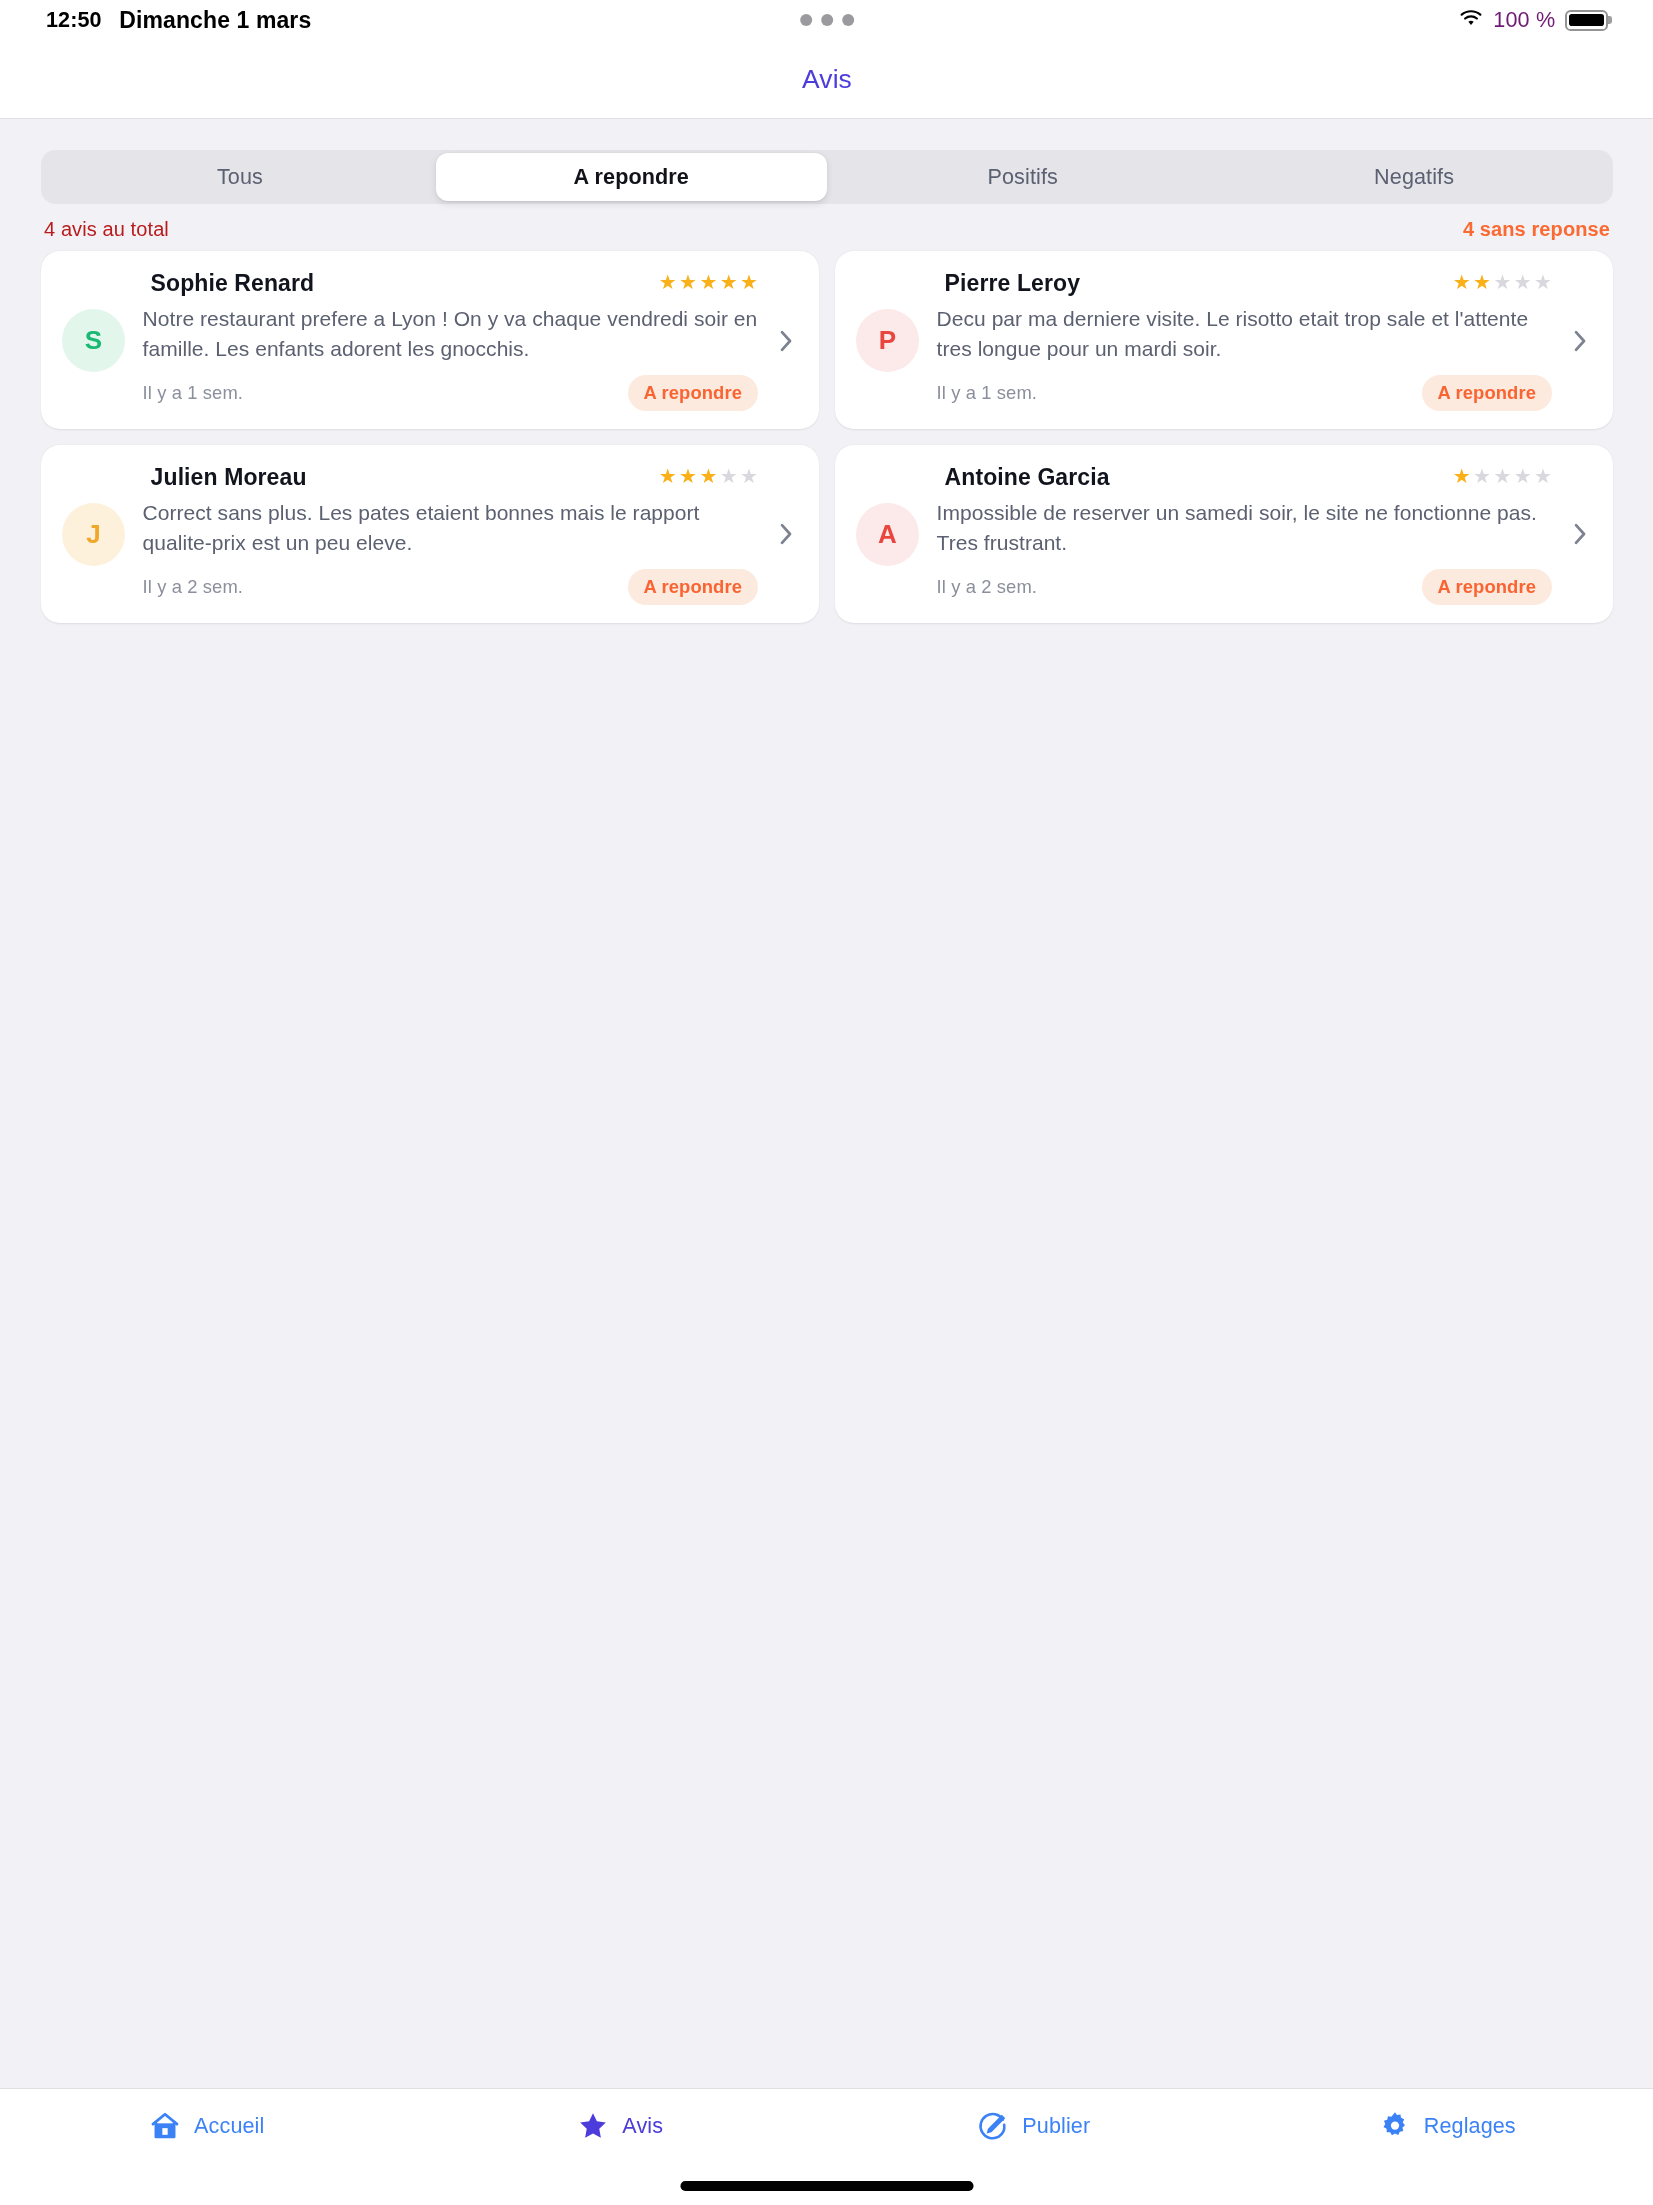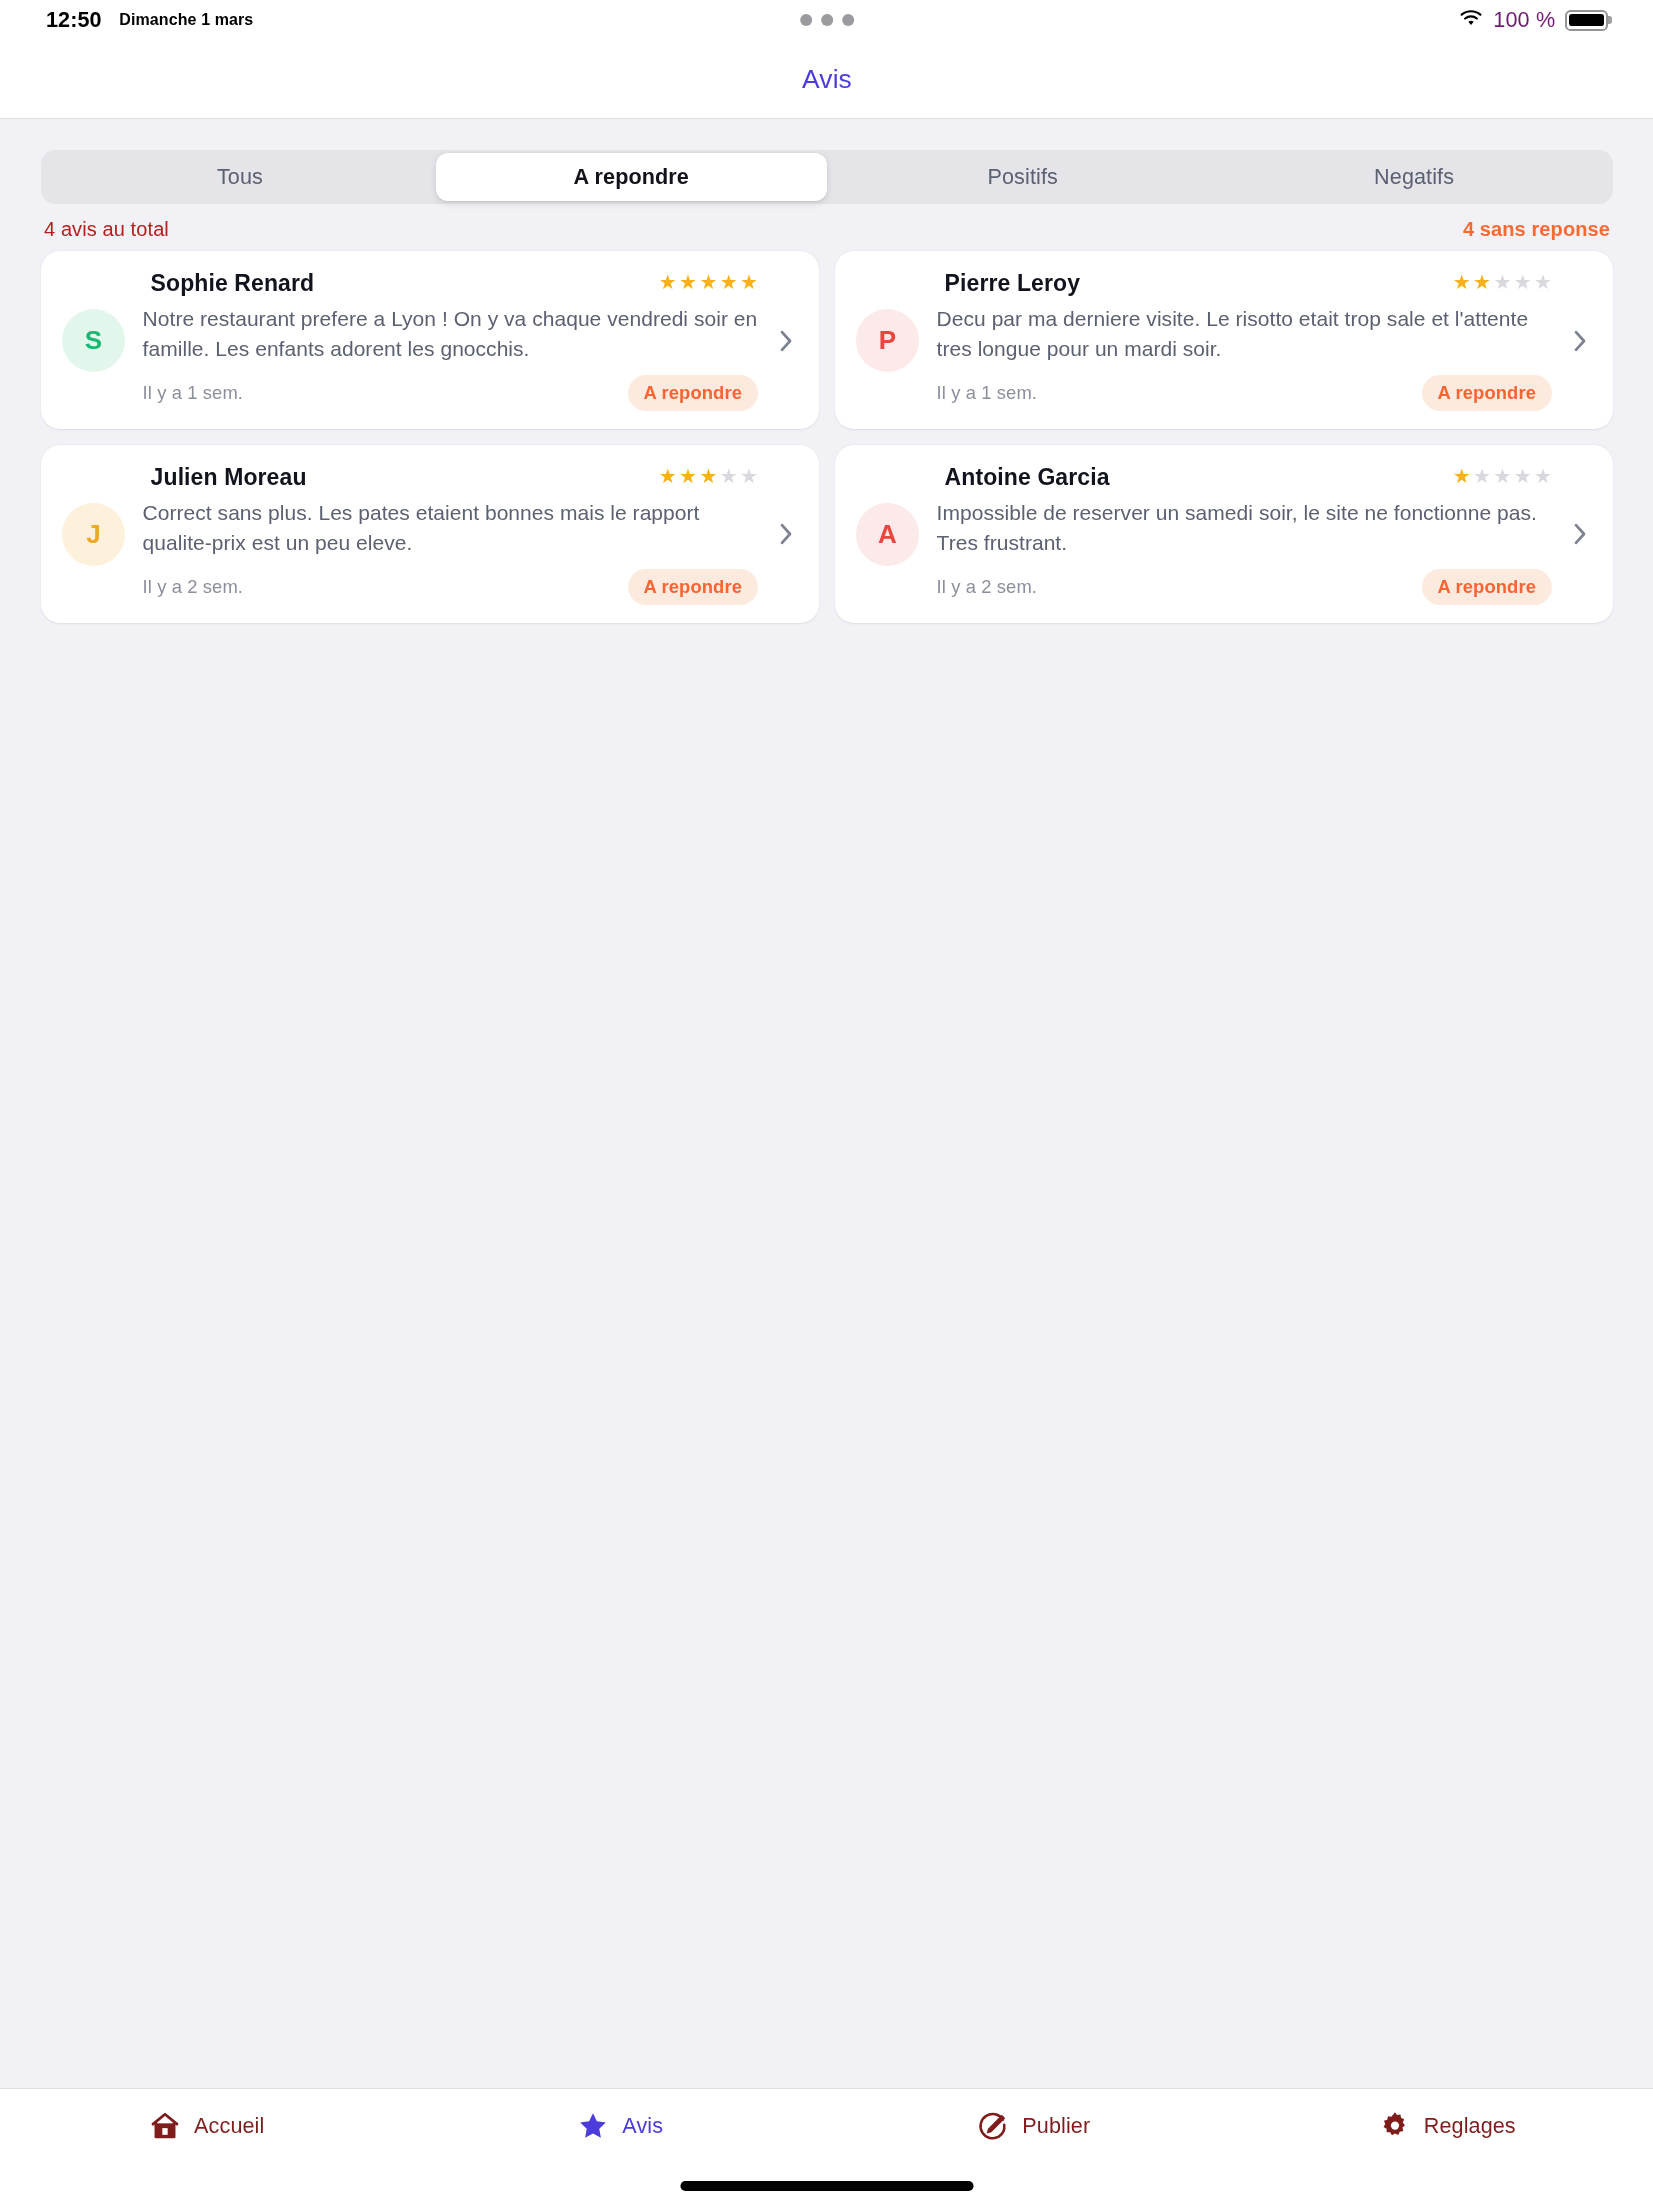--- a/index.html
+++ b/index.html
@@ -37,21 +37,21 @@
     align-items: center;
     gap: 17.6px;
   }
   .status-time {
     font-size: 21.6px;
     font-weight: 600;
     color: #000;
     letter-spacing: 0.1px;
   }
   .status-date {
-    font-size: 16px;
+    font-size: 23px;
     font-weight: 600;
     color: #000;
     letter-spacing: 0.1px;
   }
   .status-center {
     position: absolute;
     left: 50%;
     transform: translateX(-50%);
     display: flex;
     align-items: center;
@@ -297,21 +297,21 @@
     padding-top: 21px;
     position: relative;
   }
   .tab-item {
     flex: 1 1 0;
     display: flex;
     align-items: center;
     justify-content: center;
     gap: 13px;
     cursor: pointer;
-    color: #7f1d1d;
+    color: #3b82f6;
   }
   .tab-item.active { color: #4b3cdb; }
   .tab-label {
     font-size: 21.6px;
     font-weight: 400;
     letter-spacing: 0.1px;
   }
   .tab-icon {
     display: flex;
     align-items: center;

